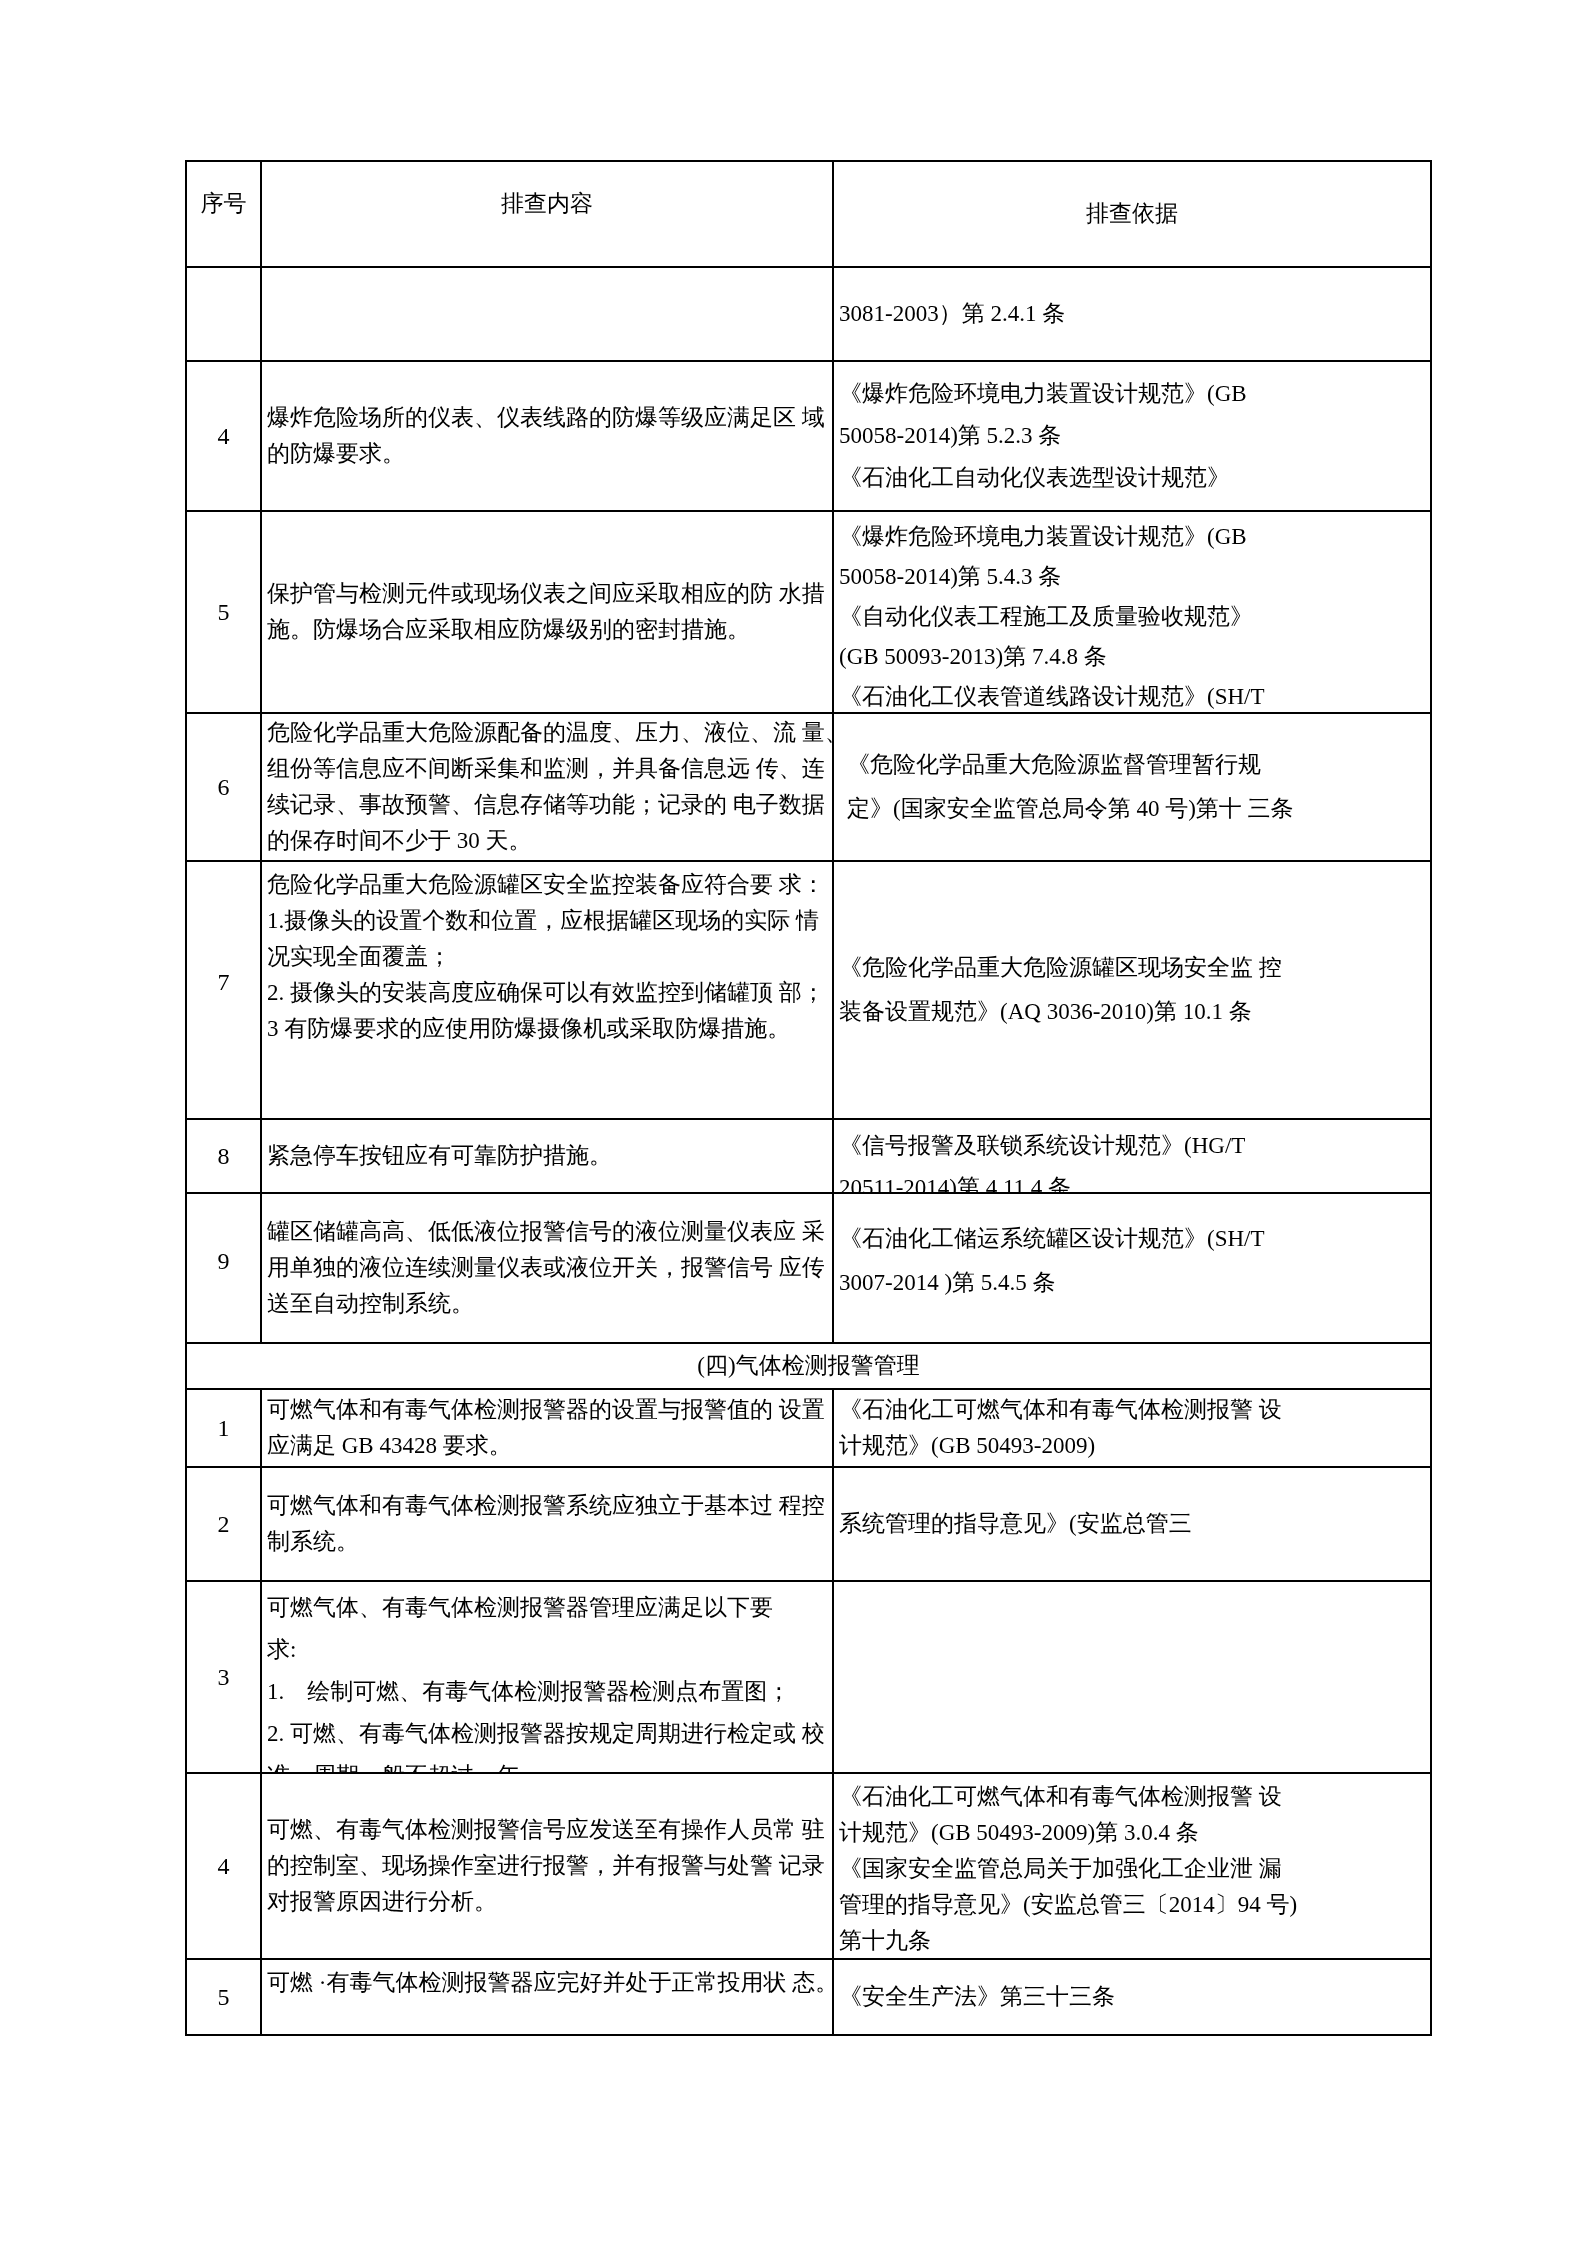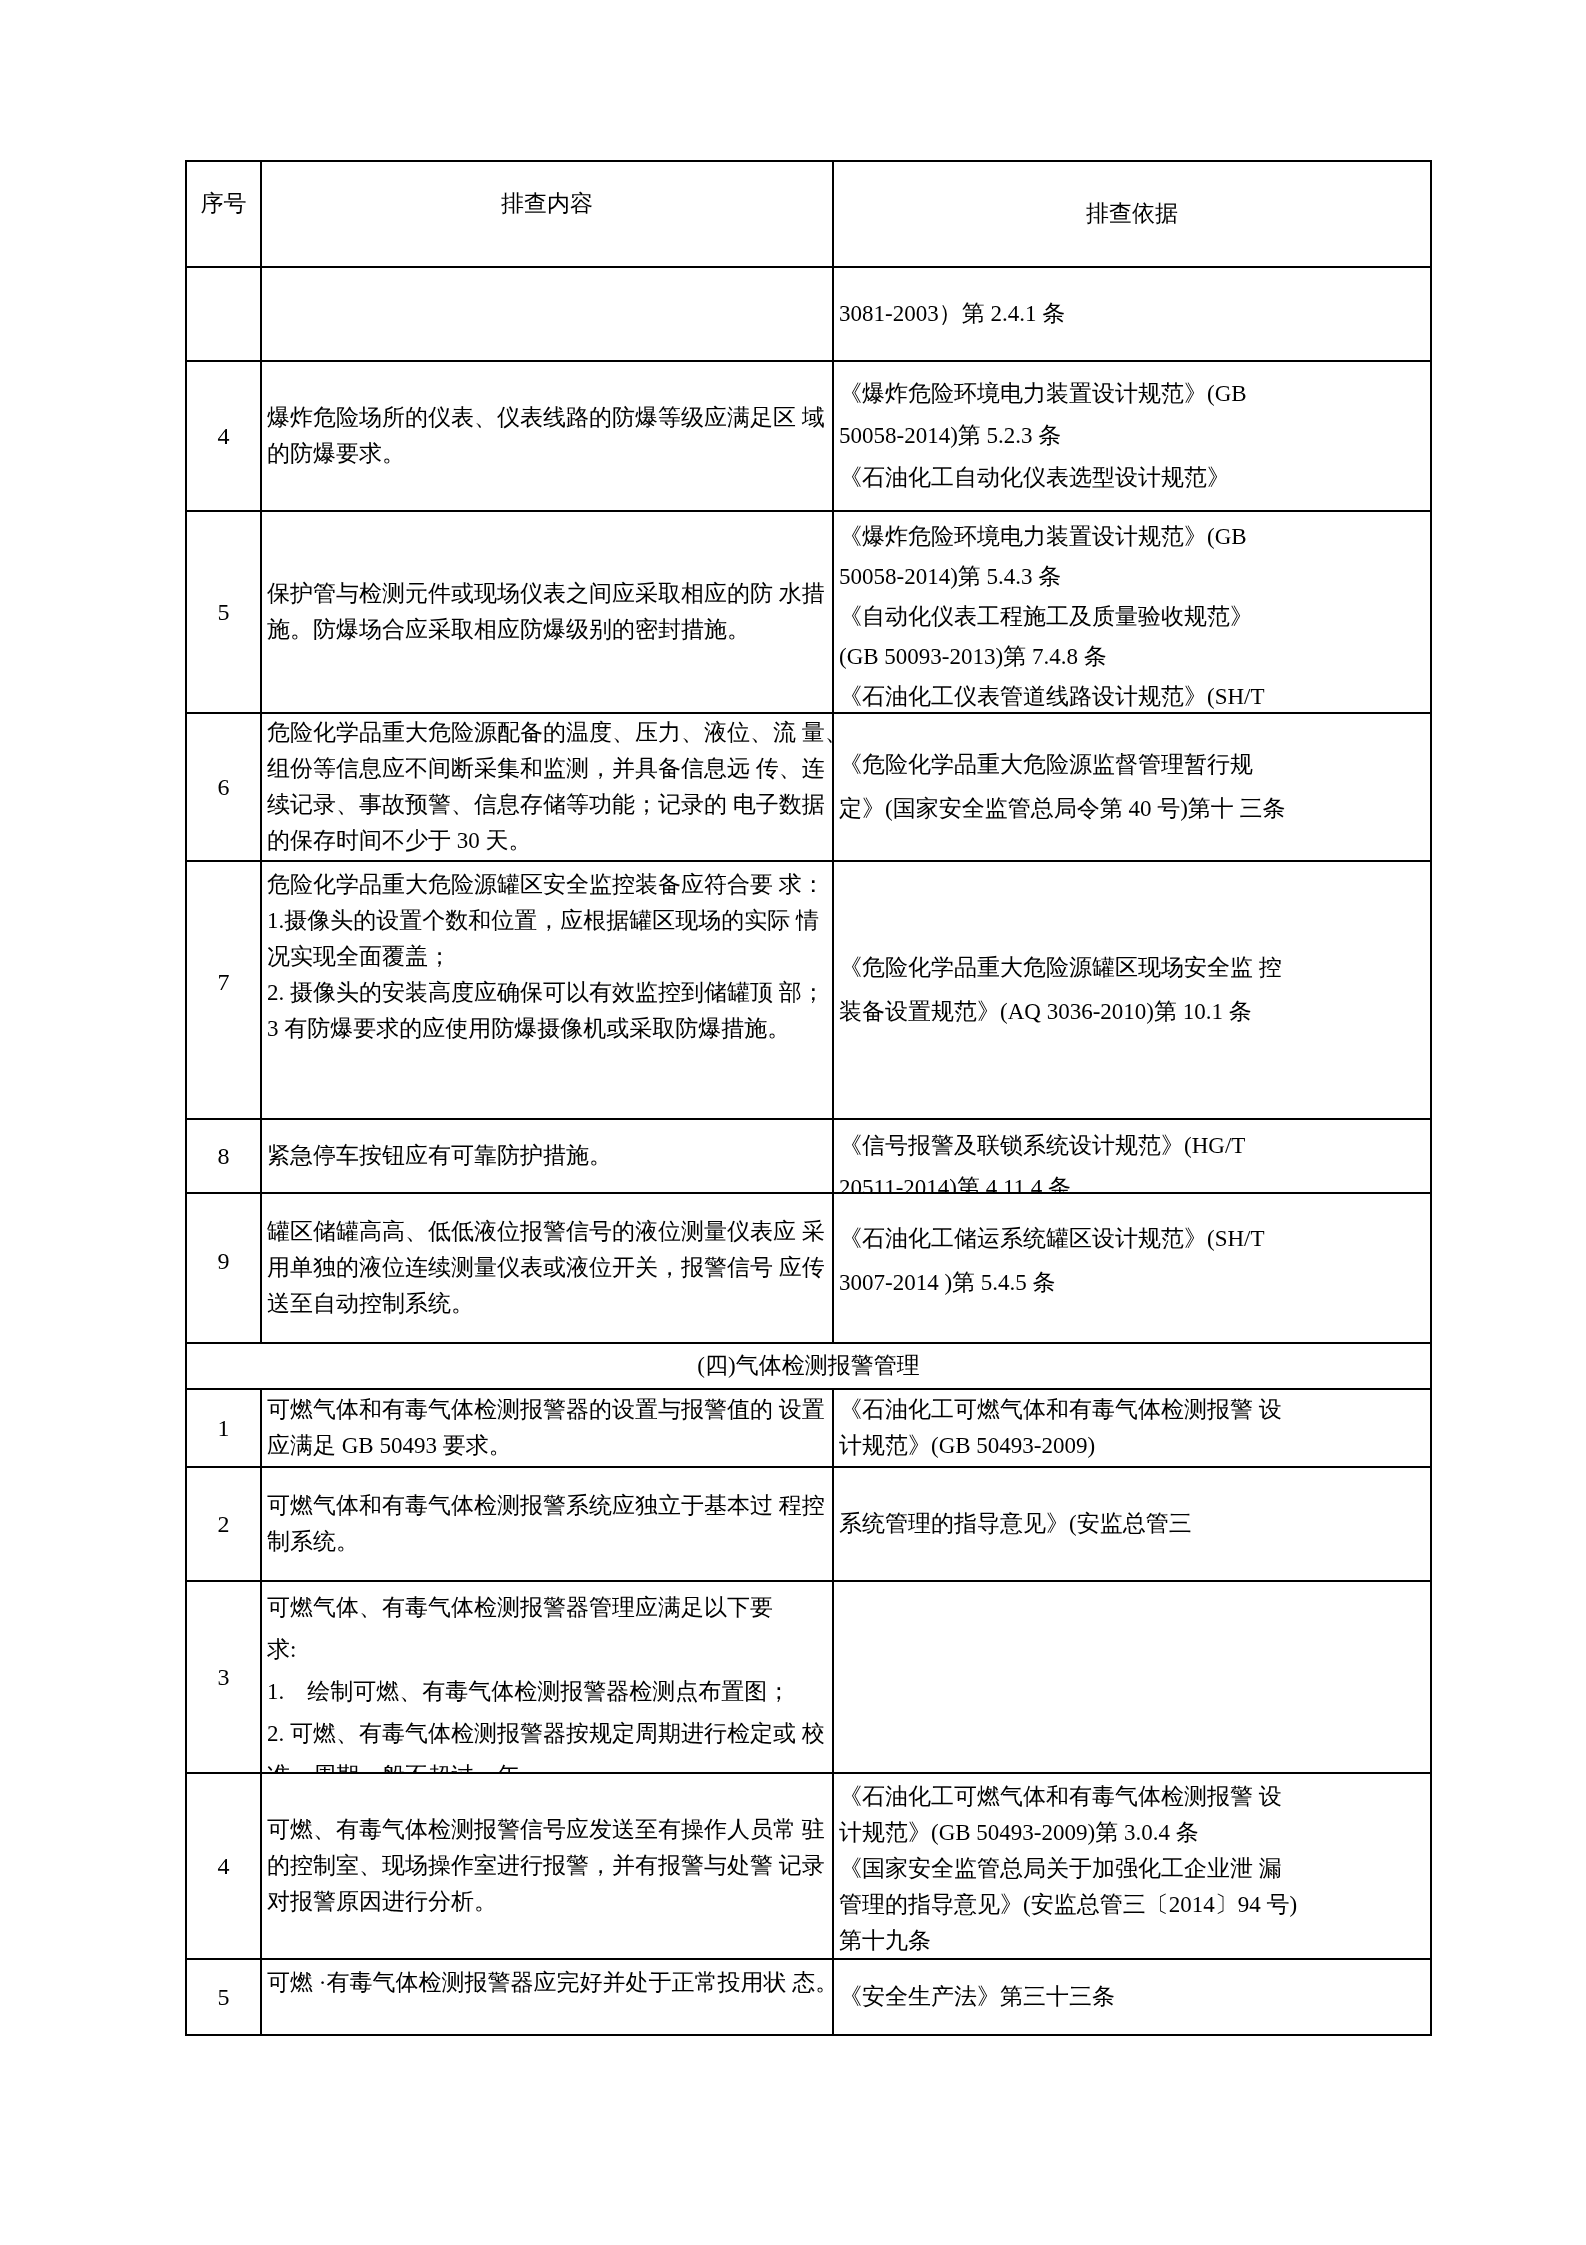--- a/index.html
+++ b/index.html
@@ -135,21 +135,21 @@
           </td>
           <td>
             <div class="box v-m" style="height: 146px;">
               <div class="ln">危险化学品重大危险源配备的温度、压力、液位、流 量、</div>
               <div class="ln">组份等信息应不间断采集和监测，并具备信息远 传、连</div>
               <div class="ln">续记录、事故预警、信息存储等功能；记录的 电子数据</div>
               <div class="ln">的保存时间不少于 30 天。</div>
             </div>
           </td>
           <td>
-            <div class="box v-m" style="height: 146px;">
+            <div class="box v-m" style="height: 146px; margin-left: 8px;">
               <div class="ln" style="line-height: 44px;">《危险化学品重大危险源监督管理暂行规</div>
               <div class="ln" style="line-height: 44px;">定》(国家安全监管总局令第 40 号)第十 三条</div>
             </div>
           </td>
         </tr>
         <tr>
           <td class="num-cell">
             <div class="box v-m h-c" style="height: 240px;">
               <span class="ln">7</span>
             </div>
@@ -217,21 +217,21 @@
         </tr>
         <tr>
           <td class="num-cell">
             <div class="box v-m h-c" style="height: 76px;">
               <span class="ln">1</span>
             </div>
           </td>
           <td>
             <div class="box v-m" style="height: 76px;">
               <div class="ln">可燃气体和有毒气体检测报警器的设置与报警值的 设置</div>
-              <div class="ln">应满足 GB 50493 要求。</div>
+              <div class="ln">应满足 GB 43428 要求。</div>
             </div>
           </td>
           <td>
             <div class="box v-m" style="height: 76px;">
               <div class="ln">《石油化工可燃气体和有毒气体检测报警 设</div>
               <div class="ln">计规范》(GB 50493-2009)</div>
             </div>
           </td>
         </tr>
         <tr>

